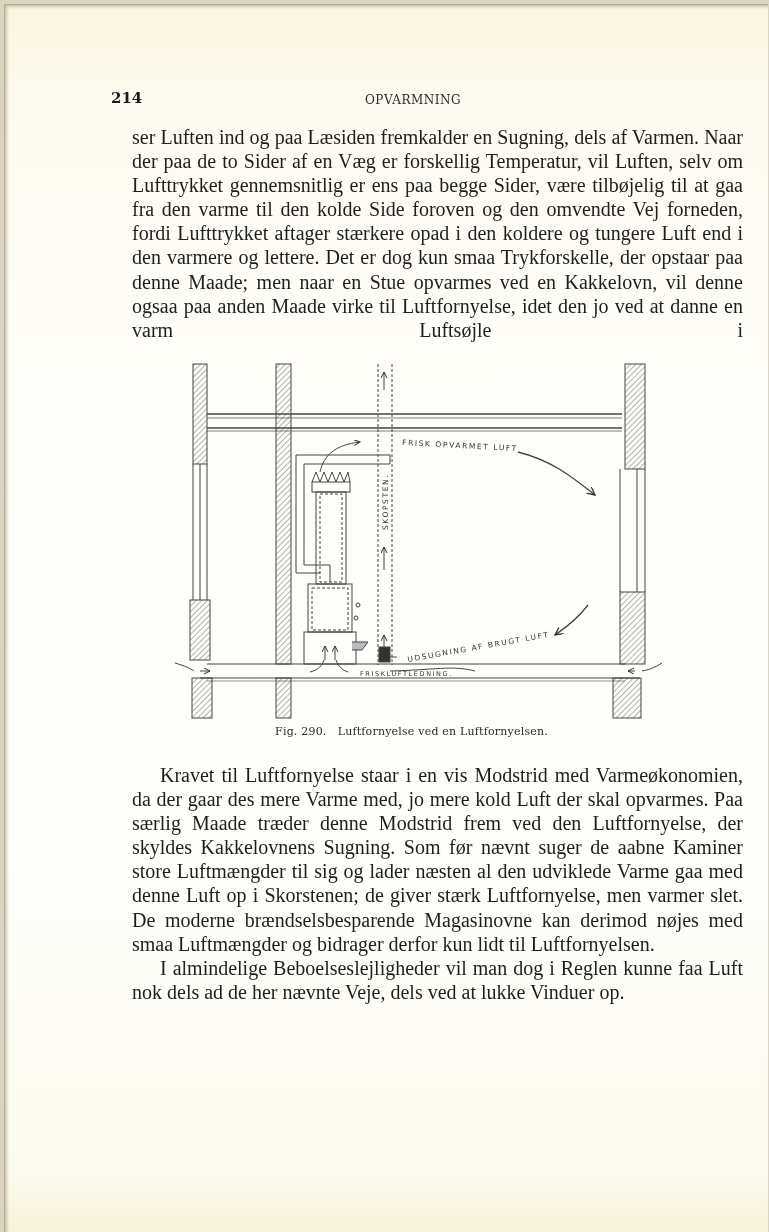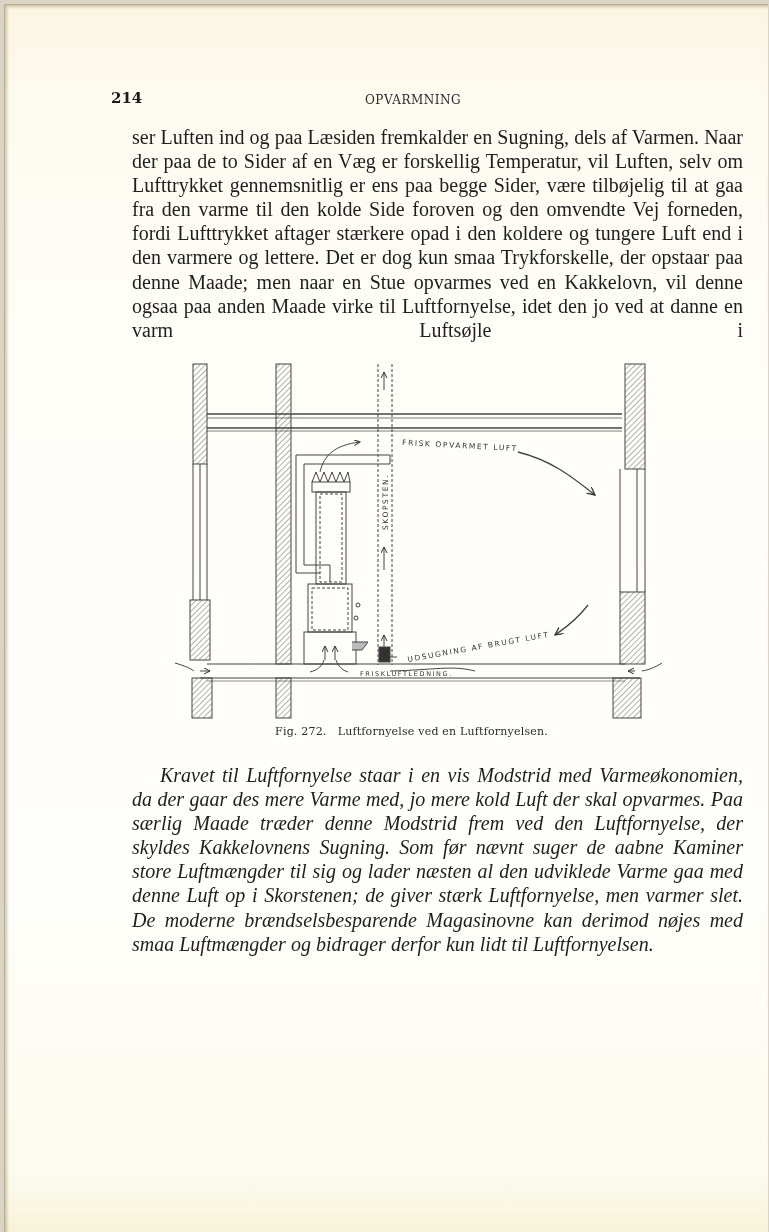--- a/index.html
+++ b/index.html
@@ -22,21 +22,21 @@
     .section-title {
       position: absolute; left: 360px; top: 4px; font-size: 12px; letter-spacing: 0.5px; color: #2a2a2a;
     }
     .body-text {
       position: absolute; left: 107px; width: 611px;
       font-family: "Liberation Serif", serif; font-size: 20px; line-height: 24.1px; color: #1e1e1e;
       text-align: justify;
       margin-left: 20px;
     }
     .body-text p { margin: 0; }
-    .body-text p.indent { text-indent: 28px; font-style: italic; }
+    .body-text p.indent { text-indent: 28px; }
     .body-text p.last-line-full { text-align-last: justify; }
     #text-top { top: 120px; }
     #text-bottom { top: 758px; }
     .figure { position: absolute; left: 165px; top: 355px; width: 500px; height: 362px; }
     .figure svg { width: 100%; height: 100%; }
     .caption {
       position: absolute; top: 720px; left: 0; width: 100%; text-align: center;
       font-family: "DejaVu Serif", serif; font-size: 11px; color: #2a2a2a; letter-spacing: 0.2px;
       padding-left: 50px; box-sizing: border-box;
     }
@@ -130,21 +130,22 @@
         <path d="M465,311 L458,311" marker-end="url(#arrow)"></path>
       </g>
       <text class="fig-label" x="232" y="85" transform="rotate(3 232 85)">FRISK OPVARMET LUFT</text>
       <text class="fig-label" x="0" y="0" transform="translate(218,170) rotate(-90)">SKOPSTEN.</text>
       <text class="fig-label" x="238" y="302" transform="rotate(-10 238 302)">UDSUGNING AF BRUGT LUFT</text>
       <text class="fig-label" x="190" y="316" style="font-size:6.5px">FRISKLUFTLEDNING.</text>
     </svg>
   </div>
 
   <div class="caption">
-    <span>Fig. 272.</span>&nbsp;&nbsp;
+    <span>Fig. 290.</span>&nbsp;&nbsp;
     <span>Luftfornyelse ved en Luftfornyelsen.</span>
   </div>
 
   <div class="body-text" id="text-bottom">
     <p class="indent">Kravet til Luftfornyelse staar i en vis Modstrid med Varmeøkonomien, da der gaar des mere Varme med, jo mere kold Luft der skal opvarmes. Paa særlig Maade træder denne Modstrid frem ved den Luftfornyelse, der skyldes Kakkelovnens Sugning. Som før nævnt suger de aabne Kaminer store Luftmængder til sig og lader næsten al den udviklede Varme gaa med denne Luft op i Skorstenen; de giver stærk Luftfornyelse, men varmer slet. De moderne brændselsbesparende Magasinovne kan derimod nøjes med smaa Luftmængder og bidrager derfor kun lidt til Luftfornyelsen.</p>
+    <p class="indent">I almindelige Beboelseslejligheder vil man dog i Reglen kunne faa Luft nok dels ad de her nævnte Veje, dels ved at lukke Vinduer op.</p>
   </div>
 
 </div>
 
 </body></html>

